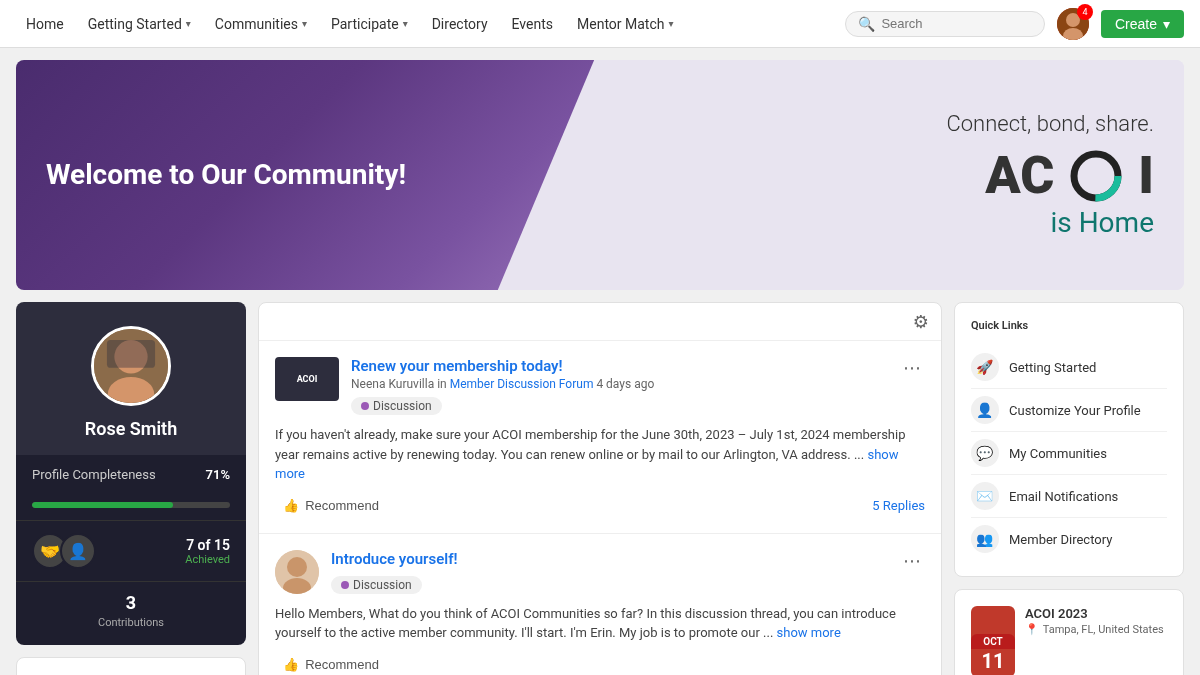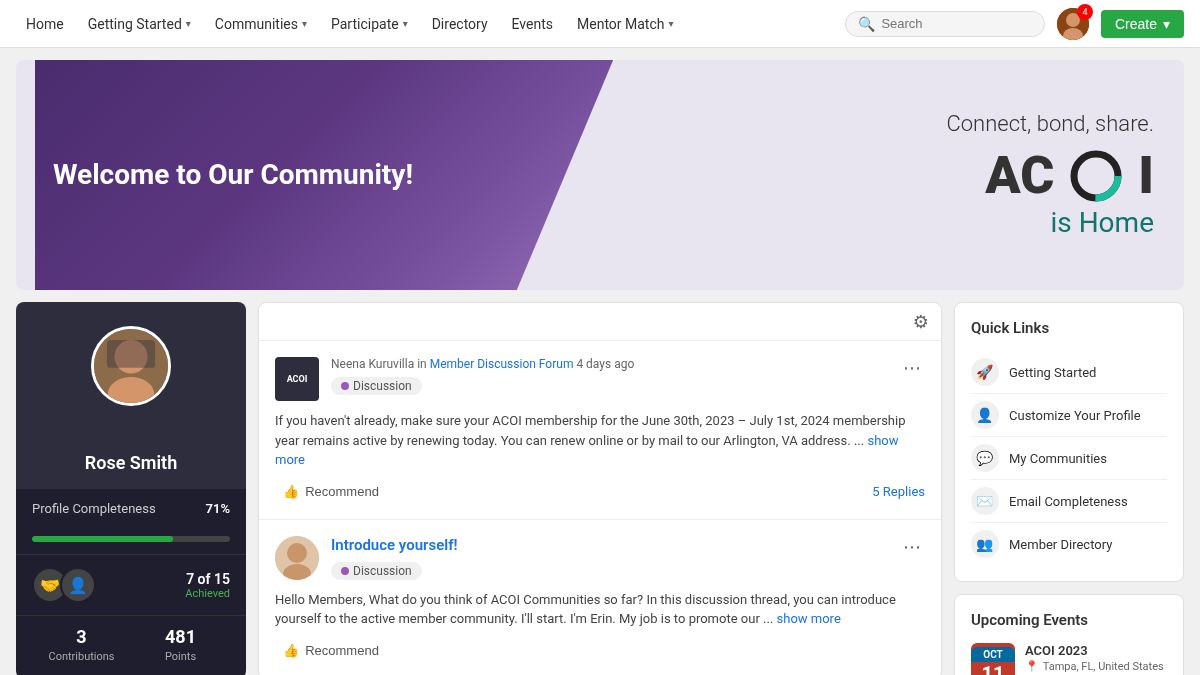--- a/index.html
+++ b/index.html
@@ -98,24 +98,23 @@
       height: 230px;
       display: flex;
       position: relative;
       background: #e8e4f0;
     }
     .hero-left {
       width: 55%;
       background: linear-gradient(135deg, #4a2c6e 0%, #5c3780 40%, #7952a0 70%, #a07cc0 100%);
       display: flex;
       align-items: center;
-      padding: 18px;
+      padding: 30px;
       clip-path: polygon(0 0, 90% 0, 75% 100%, 0 100%);
       position: relative;
-      margin-left: 19px;
     }
     .hero-title {
       color: white;
       font-size: 28px;
       font-weight: bold;
       line-height: 1.3;
     }
     .hero-right {
       flex: 1;
       display: flex;
@@ -153,21 +152,20 @@
       gap: 0;
     }
     .profile-card {
       background: #2d2d3d;
       border-radius: 8px 8px 0 0;
       padding: 24px 16px 16px;
       display: flex;
       flex-direction: column;
       align-items: center;
       color: white;
-      gap: 34px;
     }
     .profile-avatar {
       width: 80px;
       height: 80px;
       border-radius: 50%;
       border: 3px solid white;
       overflow: hidden;
       margin-bottom: 12px;
       background: #8B6B4A;
       display: flex;
@@ -305,21 +303,21 @@
       border-bottom: 1px solid #eee;
       padding: 16px;
     }
     .post-header {
       display: flex;
       align-items: flex-start;
       gap: 12px;
       margin-bottom: 10px;
     }
     .post-org-logo {
-      width: 44px;
+      width: 64px;
       height: 44px;
       background: #2d2d3d;
       border-radius: 4px;
       display: flex;
       align-items: center;
       justify-content: center;
       color: white;
       font-size: 9px;
       font-weight: bold;
       flex-shrink: 0;
@@ -411,21 +409,21 @@
       flex-direction: column;
       gap: 12px;
     }
     .quick-links-card {
       background: white;
       border-radius: 8px;
       border: 1px solid #e0e0e0;
       padding: 16px;
     }
     .card-title {
-      font-size: 15px;
+      font-size: 11px;
       font-weight: 600;
       color: #333;
       margin-bottom: 14px;
     }
     .quick-link-item {
       display: flex;
       align-items: center;
       gap: 10px;
       padding: 7px 0;
       border-bottom: 1px solid #f0f0f0;
@@ -462,23 +460,24 @@
       border-radius: 6px;
       width: 44px;
       text-align: center;
       padding: 4px 0;
       flex-shrink: 0;
     }
     .event-month {
       font-size: 10px;
       font-weight: 600;
       text-transform: uppercase;
-      background: #0369a1;
+      background: #b91c1c;
       border-radius: 6px 6px 0 0;
       padding: 2px 4px;
+      margin-top: 24px;
     }
     .event-day {
       font-size: 20px;
       font-weight: 700;
       line-height: 1.2;
     }
     .event-info { flex: 1; }
     .event-name {
       font-size: 13px;
       font-weight: 600;
@@ -593,40 +592,37 @@
       <div class="stats-numbers">
         <div class="stats-achieved">7 of 15</div>
         <div class="stats-achieved-label">Achieved</div>
       </div>
     </div>
     <div class="profile-contributions">
       <div class="contrib-item">
         <span class="contrib-number">3</span>
         <span class="contrib-label">Contributions</span>
       </div>
-      <div class="contrib-item">
-        <span class="contrib-number">481</span>
-        <span class="contrib-label">Points</span>
-      </div>
     </div>
     <div class="communities-list">
       <div class="communities-list-title">My Communities Quick List</div>
     </div>
   </div>
 
   <div class="center-feed">
     <div class="feed-container">
       <div class="feed-filter-bar">
         <span class="filter-icon">⚙</span>
       </div>
 
       <div class="post-card">
         <div class="post-header">
           <div class="post-org-logo">ACOI</div>
           <div class="post-meta">
+            <div class="post-title">Renew your membership today!</div>
             <div class="post-subtitle">
               <span>Neena Kuruvilla</span> in <a>Member Discussion Forum</a> 4 days ago
             </div>
             <div class="post-tag">
               <span class="tag-dot"></span>
               Discussion
             </div>
           </div>
           <button class="post-more-btn">⋯</button>
         </div>
@@ -684,30 +680,29 @@
       <div class="quick-link-item">
         <div class="ql-icon">👤</div>
         <span>Customize Your Profile</span>
       </div>
       <div class="quick-link-item">
         <div class="ql-icon">💬</div>
         <span>My Communities</span>
       </div>
       <div class="quick-link-item">
         <div class="ql-icon">✉️</div>
-        <span>Email Completeness</span>
+        <span>Email Notifications</span>
       </div>
       <div class="quick-link-item">
         <div class="ql-icon">👥</div>
         <span>Member Directory</span>
       </div>
     </div>
 
     <div class="events-card">
-      <div class="card-title">Upcoming Events</div>
       <div class="event-item">
         <div class="event-date-badge">
           <div class="event-month">OCT</div>
           <div class="event-day">11</div>
         </div>
         <div class="event-info">
           <div class="event-name">ACOI 2023</div>
           <div class="event-location">
             <span>📍</span>
             <span>Tampa, FL, United States</span>

